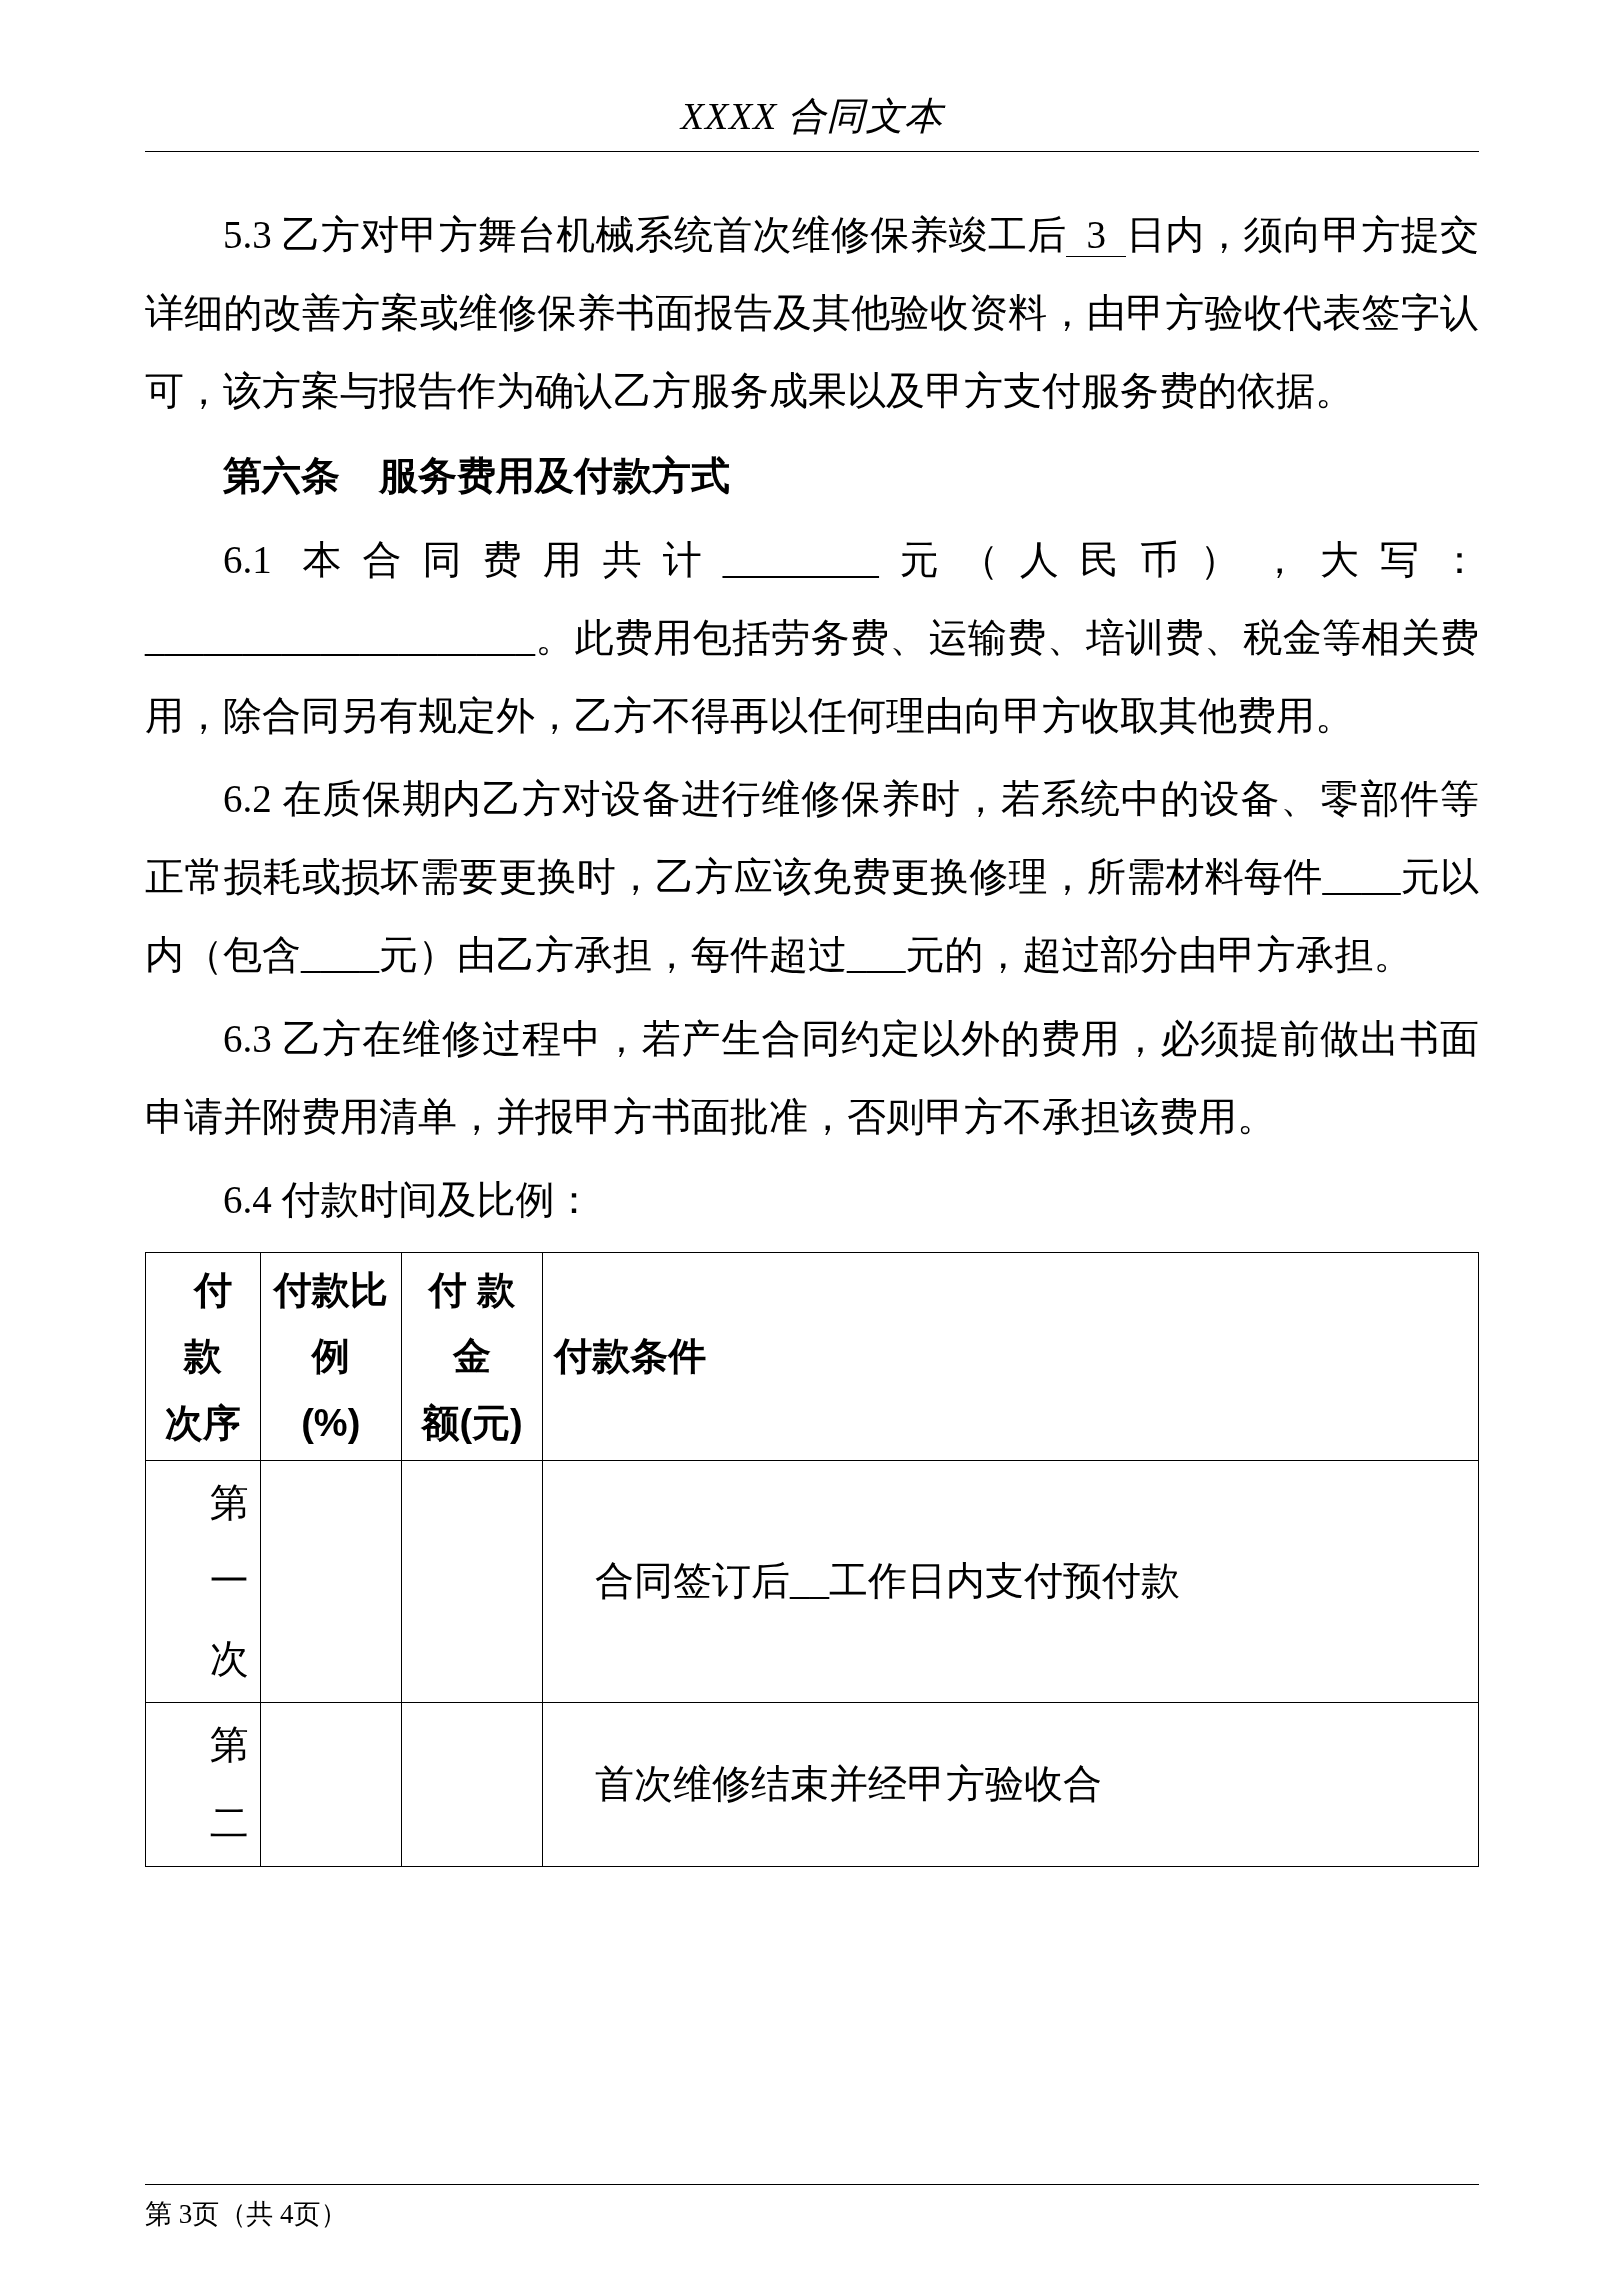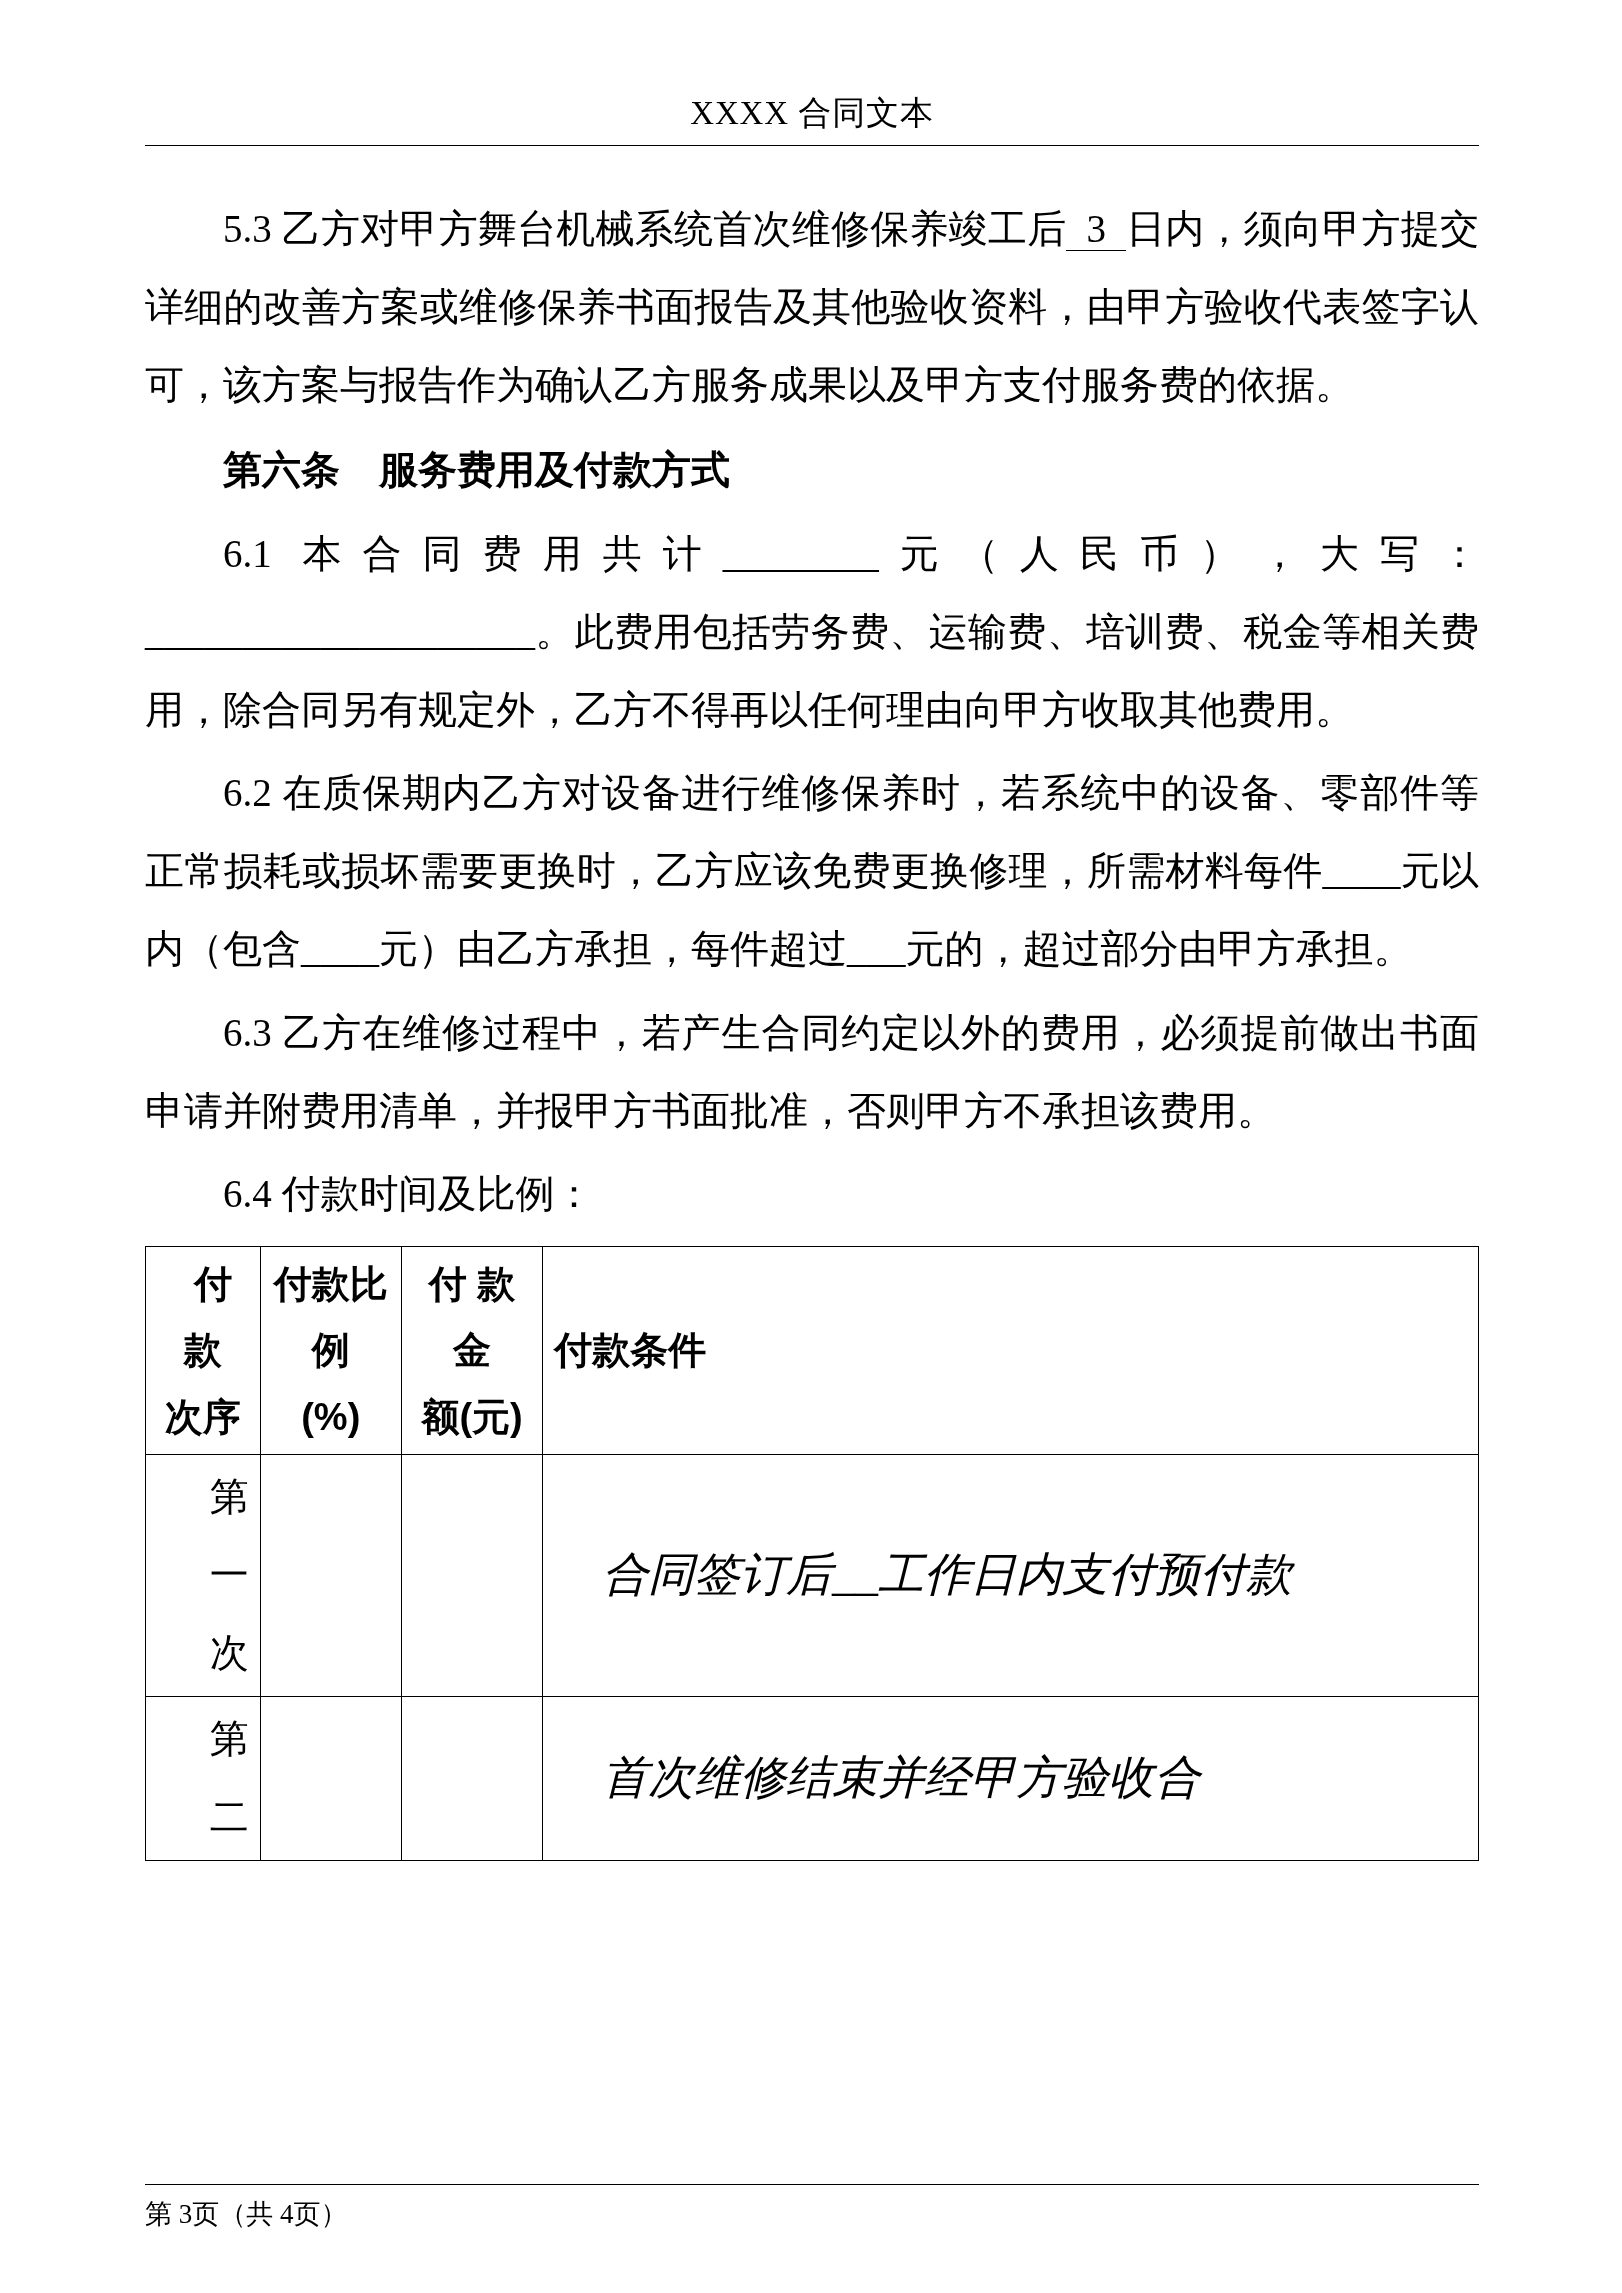--- a/index.html
+++ b/index.html
@@ -16,22 +16,23 @@
   .page-inner { padding: 0 144px 0 145px; }
 
   
   .doc-header {
     padding-top: 91px;
     padding-bottom: 9px;
     border-bottom: 1.8px solid #000;
     text-align: center;
   }
   .header-title {
-    font-size: 33px;
+    font-size: 38px;
     letter-spacing: 0.9px;
+    font-style: italic;
   }
 
   
   .doc-body { padding-top: 44px; }
   .para {
     font-size: 39px;
     line-height: 2.0;
     text-indent: 2em;
     text-align: justify;
     margin: 0 0 5.5px 0;
@@ -86,26 +87,25 @@
   tr.data-row-2 { height: 127px; }
 
   td.cell-order {
     text-align: right;
     font-size: 39px;
     line-height: 2.0;
     padding-left: 12.7px;
   }
   td.cell-ratio, td.cell-amount { font-size: 39px; }
   td.cell-condition {
-    font-size: 46px;
+    font-size: 39px;
     line-height: 2.0;
     text-align: justify;
     text-indent: 1em;
     padding: 3.6px 12.7px;
-    font-style: italic;
   }
 
   
   .doc-footer {
     position: absolute;
     left: 145px;
     right: 144px;
     top: 2184px;
     border-top: 1.8px solid #000;
     text-align: left;

